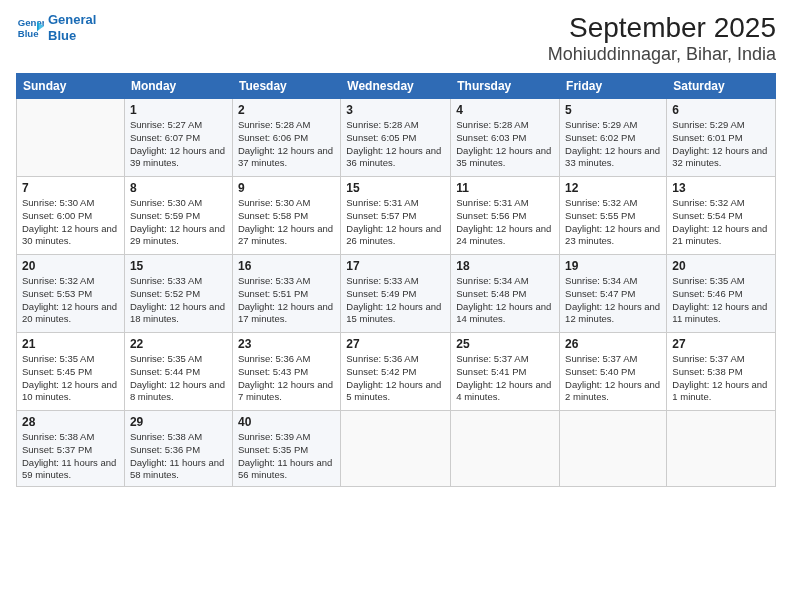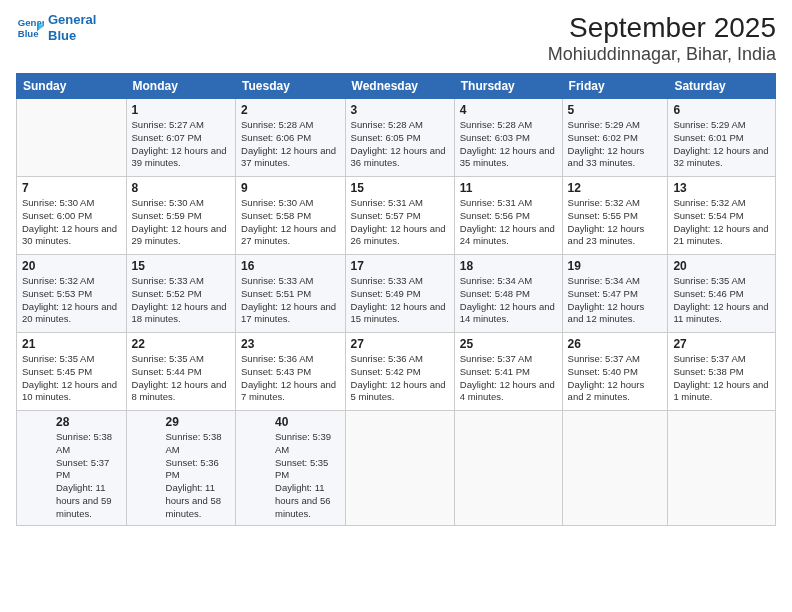--- a/index.html
+++ b/index.html
@@ -66,21 +66,20 @@
     }
     tbody td {
       border: 1px solid #ccc;
       vertical-align: top;
       padding: 4px 5px;
       height: 78px;
       width: 113px;
     }
     tbody tr:last-child td {
       height: 68px;
-      padding-left: 39px;
     }
     .day-number {
       font-weight: bold;
       font-size: 12px;
       color: #222;
       display: block;
       margin-bottom: 2px;
     }
     .cell-info {
       font-size: 9.5px;

